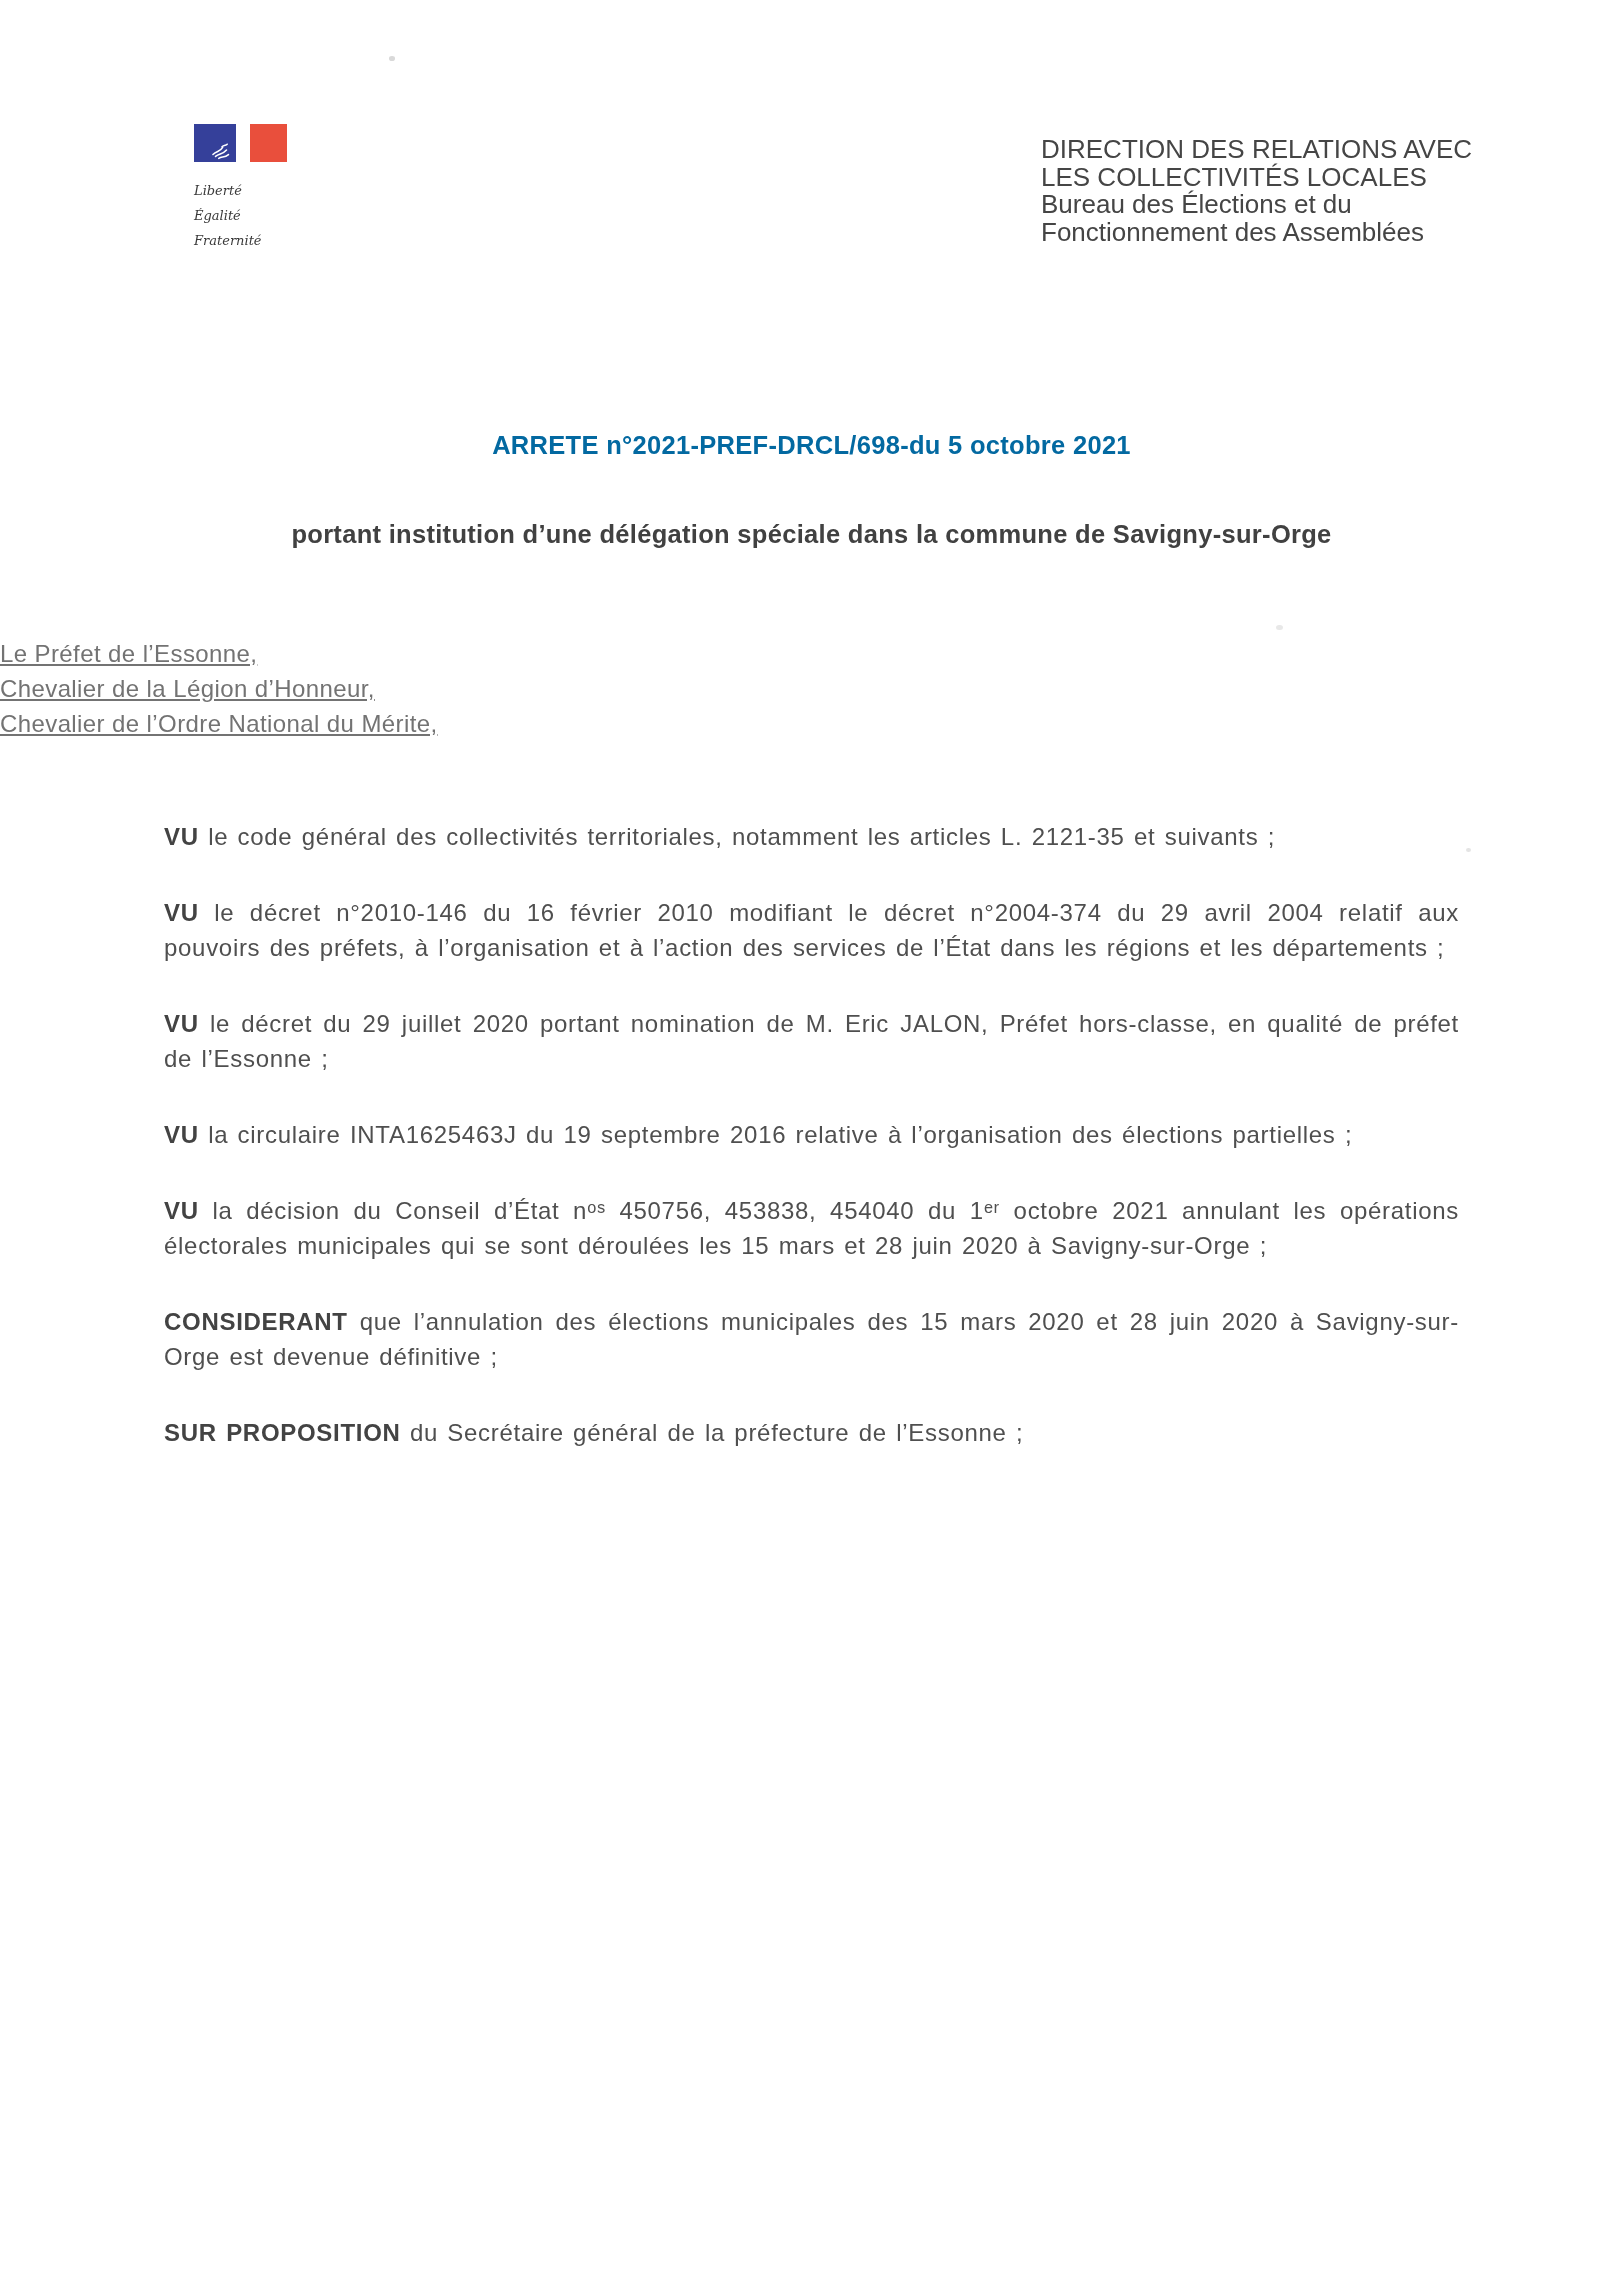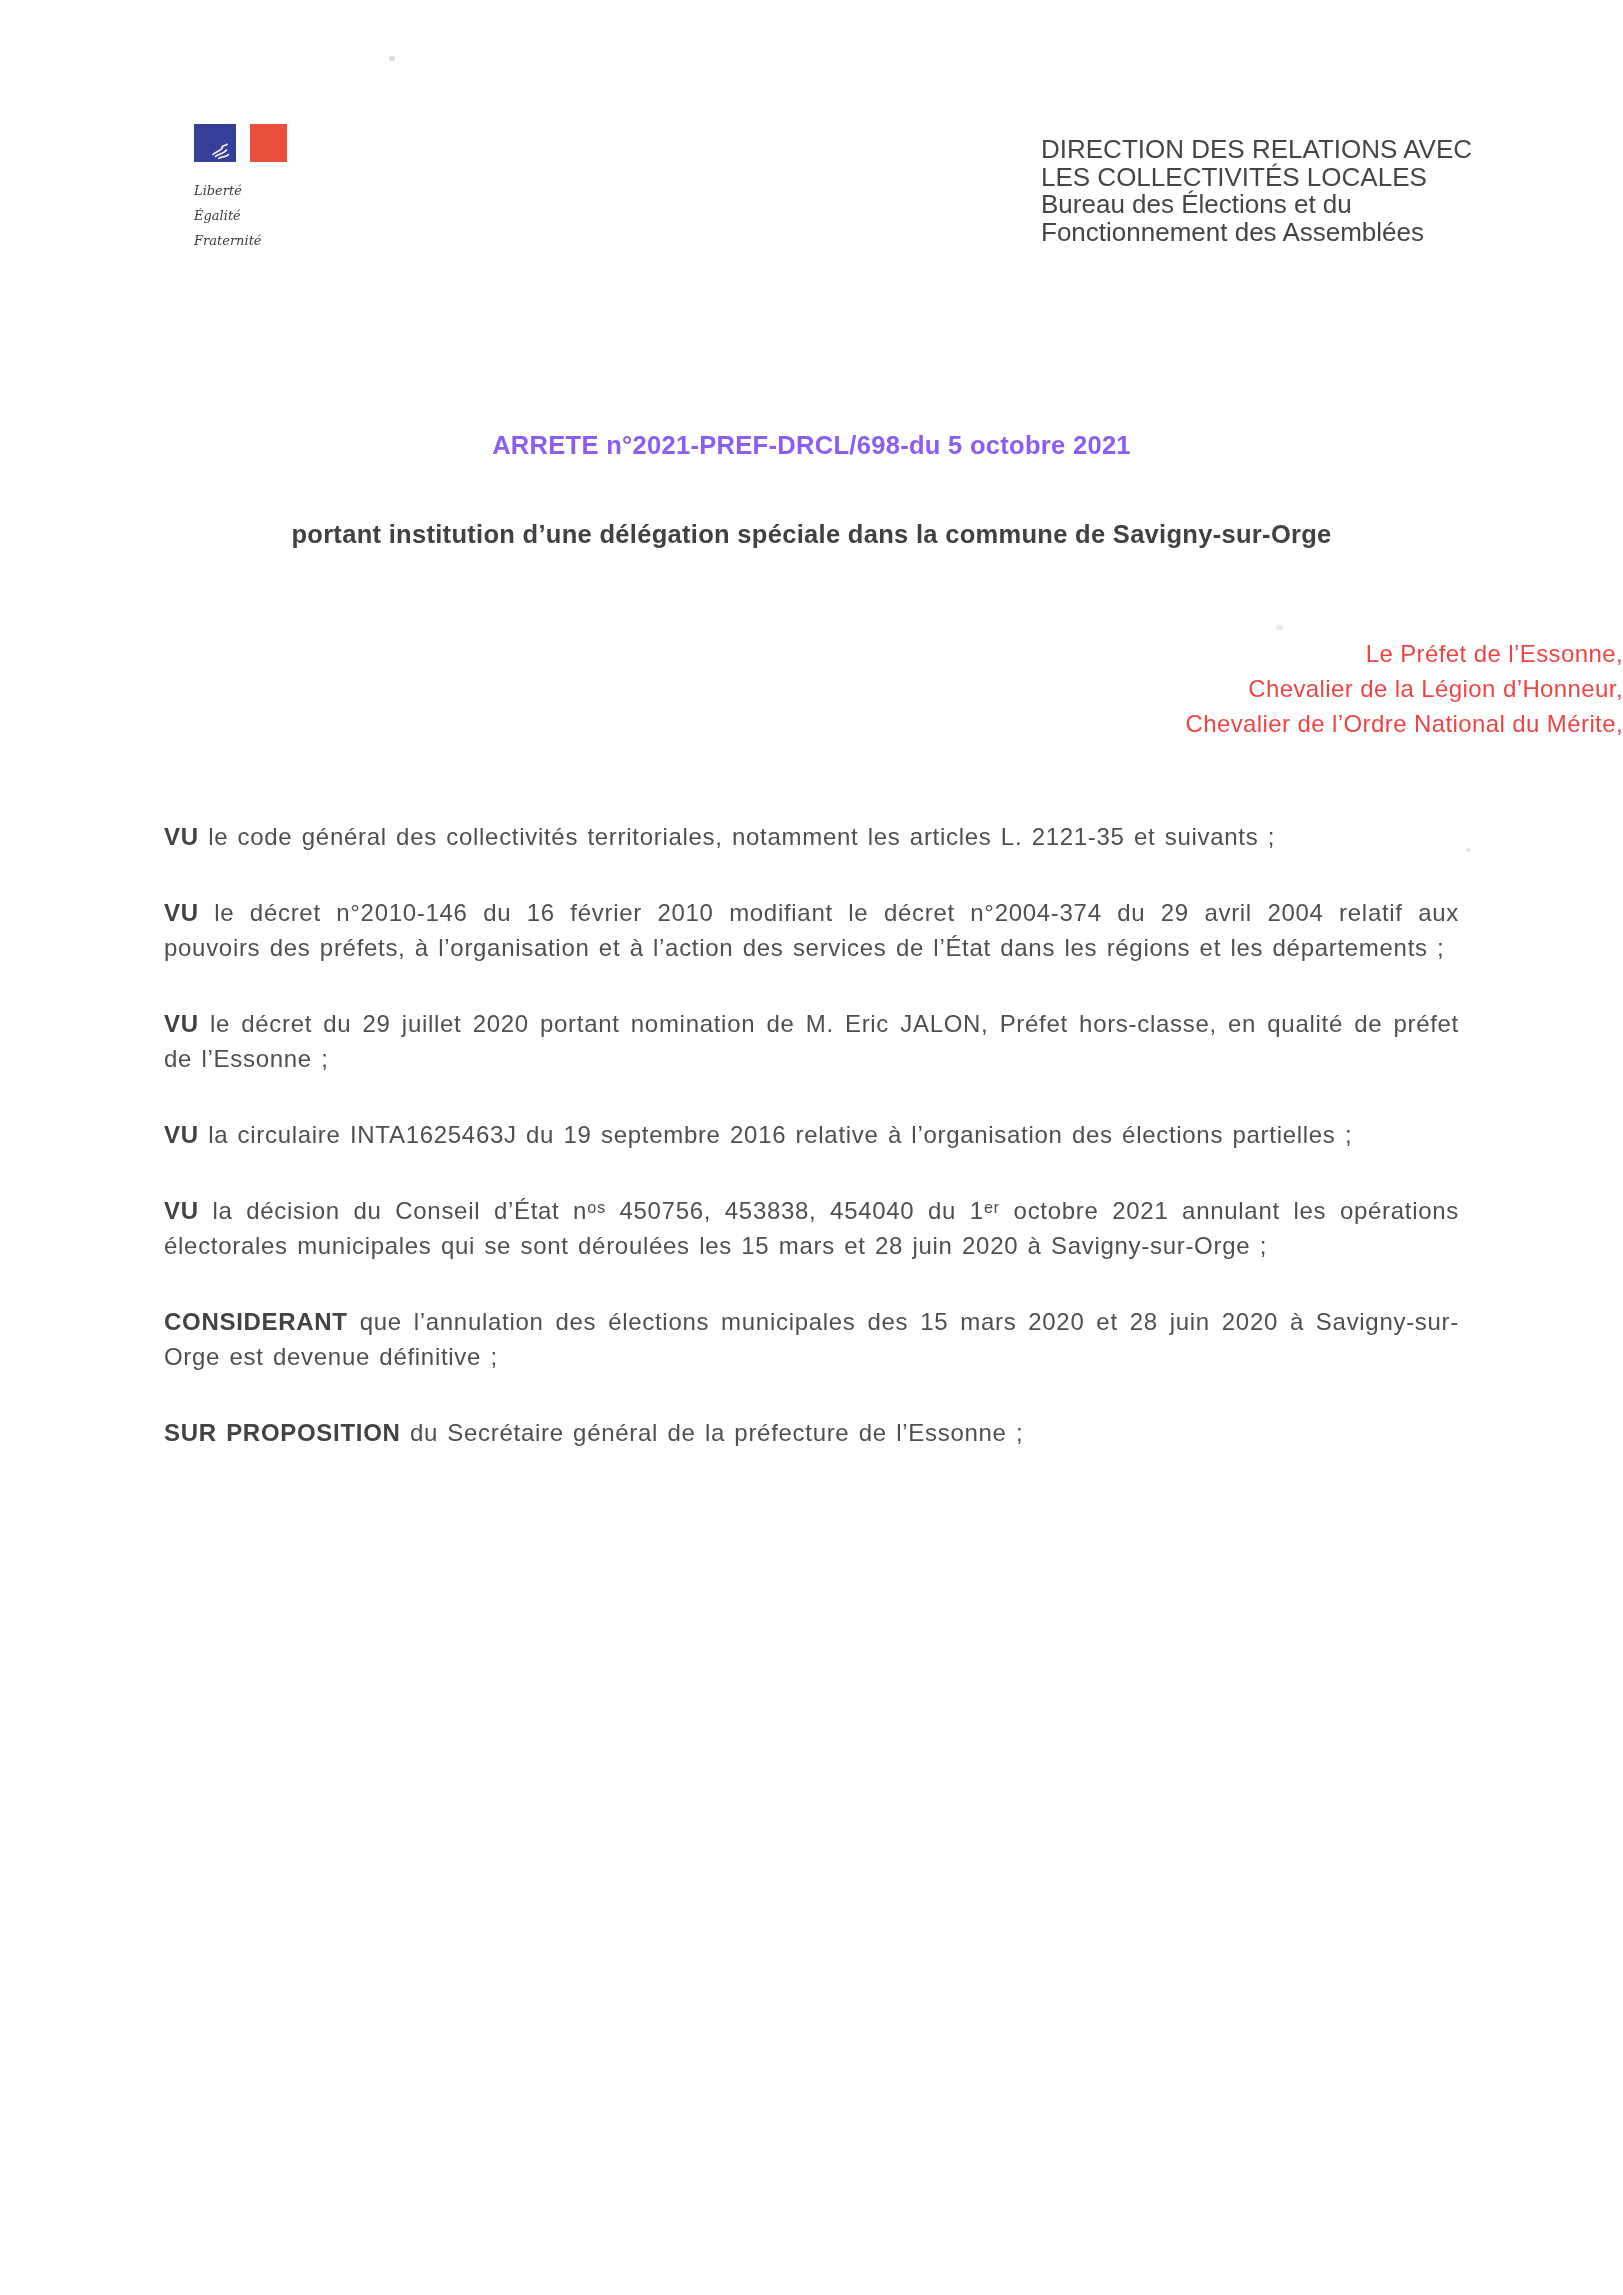--- a/index.html
+++ b/index.html
@@ -41,34 +41,35 @@
   }
 
   .header-right{
     position:absolute;left:1041px;top:136px;width:471px;
     font-size:26px;line-height:27.5px;color:#454545;
   }
 
   
   .doc-title{
     position:absolute;left:0;top:431px;width:100%;
-    text-align:center;font-weight:bold;font-size:25.5px;color:#8b5cf6;
+    text-align:center;font-weight:bold;font-size:25.5px;color:#0369a1;
     letter-spacing:0.3px;
   }
   .doc-subtitle{
     position:absolute;left:0;top:520px;width:100%;
     text-align:center;font-weight:bold;font-size:25.5px;color:#414141;
     letter-spacing:0.3px;
   }
 
   
   .salutation{
     position:absolute;left:0;top:636px;width:100%;
-    text-align:right;font-size:24px;line-height:35px;color:#ef4444;
+    text-align:left;font-size:24px;line-height:35px;color:#737373;
     letter-spacing:0.4px;
+    text-decoration:underline;
   }
 
   
   .body-text{
     position:absolute;left:164px;top:819px;width:1308px;
   }
   .para{
     margin:0 13px 41px 0;
     font-size:24px;
     line-height:35px;

